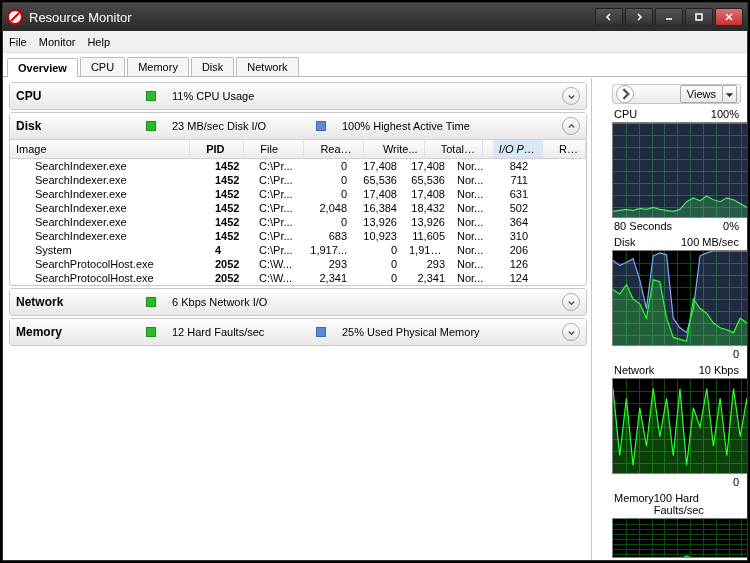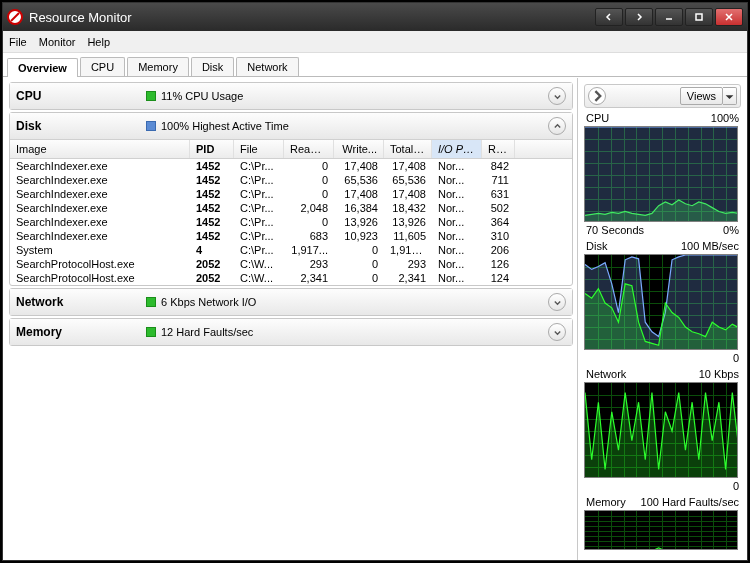--- a/index.html
+++ b/index.html
@@ -15,34 +15,34 @@
 .menubar { height: 22px; background: #f0f0f0; border-bottom: 1px solid #ddd; display: flex; align-items: center; padding: 0 6px; gap: 12px; }
 .menubar span { cursor: pointer; }
 .tabs { height: 24px; background: #fff; border-bottom: 1px solid #bbb; display: flex; align-items: flex-end; padding-left: 4px; }
 .tab { padding: 3px 10px; border: 1px solid #bbb; border-bottom: none; background: #f6f6f6; border-radius: 2px 2px 0 0; margin-right: 2px; cursor: pointer; }
 .tab.active { background: #fff; font-weight: bold; position: relative; top: 1px; }
 .content { flex: 1; display: flex; overflow: hidden; background: #fff; border-top: 1px solid #fff; }
 .left { flex: 1; display: flex; flex-direction: column; overflow: hidden; padding: 4px 4px 4px 6px; gap: 0; }
 .section { border: 1px solid #c8c8c8; border-radius: 3px; margin-bottom: 2px; }
 .section-header { height: 26px; background: linear-gradient(#fdfdfd,#e8e8e8); display: flex; align-items: center; padding: 0 6px; cursor: pointer; }
 .section-header .label { font-weight: bold; font-size: 12px; width: 130px; }
-.metric { display: flex; align-items: center; gap: 5px; width: 170px; }
+.metric { display: flex; align-items: center; gap: 16px; width: 170px; }
 .sq { width: 10px; height: 10px; }
 .sq.green { background: #2dbb2d; border: 1px solid #1a8e1a; }
 .sq.blue { background: #5b8bd4; border: 1px solid #3a6ab0; }
 .expbtn { width: 18px; height: 18px; border: 1px solid #aaa; border-radius: 50%; background: linear-gradient(#fff,#e6e6e6); display: flex; align-items: center; justify-content: center; margin-left: auto; }
 .expbtn svg { width: 9px; height: 9px; }
 .table-wrap { max-height: 180px; overflow-y: auto; }
-.grid-head { display: flex; background: linear-gradient(#fdfdfd,#ececec); border-bottom: 1px solid #d0d0d0; border-top: 1px solid #d0d0d0; }
+.grid-head { display: flex; background: linear-gradient(#fdfdfd,#ececec); border-bottom: 1px solid #d0d0d0; border-top: 1px solid #d0d0d0; justify-content: space-between; }
 .grid-head > div { padding: 3px 6px; border-right: 1px solid #e0e0e0; white-space: nowrap; overflow: hidden; text-overflow: ellipsis; }
-.row { display: flex; border-bottom: 0; }
+.row { display: flex; border-bottom: 0; margin-left: 19px; }
 .row > div { padding: 1px 6px; white-space: nowrap; overflow: hidden; text-overflow: ellipsis; }
 .c-img { width: 180px; } .c-pid { width: 44px; text-align: left; font-weight: bold; } .c-file { width: 50px; } .c-read { width: 50px; text-align: right; } .c-write { width: 50px; text-align: right; } .c-total { width: 48px; text-align: right; } .c-iop { width: 50px; } .c-resp { width: 33px; text-align: right; }
 .c-iop.head { background: #d8e6f7; font-style: italic; }
-.right { width: 170px; border-left: 1px solid #c8c8c8; padding: 6px 6px 0 6px; display: flex; flex-direction: column; overflow: hidden; }
+.right { width: 156px; border-left: 1px solid #c8c8c8; padding: 6px 6px 0 20px; display: flex; flex-direction: column; overflow: hidden; }
 .right-top { height: 24px; display: flex; align-items: center; border: 1px solid #c8c8c8; border-radius: 3px; background: linear-gradient(#fdfdfd,#eaeaea); padding: 0 3px; margin-bottom: 4px; }
 .nav-arrow { width: 18px; height: 18px; border: 1px solid #aaa; border-radius: 50%; background: #fff; display: flex; align-items: center; justify-content: center; cursor: pointer; }
 .views-btn { margin-left: auto; height: 18px; border: 1px solid #aaa; background: linear-gradient(#fff,#e8e8e8); padding: 0 6px; display: flex; align-items: center; border-radius: 2px; cursor: pointer; }
 .views-drop { width: 14px; height: 18px; border: 1px solid #aaa; border-left: none; background: linear-gradient(#fff,#e8e8e8); display: flex; align-items: center; justify-content: center; border-radius: 0 2px 2px 0; cursor: pointer; }
 .chart-block { margin-bottom: 2px; }
 .chart-labels { display: flex; justify-content: space-between; font-size: 11px; padding: 0 2px 2px 2px; }
 .chart { width: 154px; height: 96px; background: #000; border: 1px solid #808080; position: relative; overflow: hidden; }
 .chart.small { height: 40px; }
 .gridv, .gridh { position: absolute; background: #0b4d0b; }
 .gridv { width: 1px; height: 100%; } .gridh { height: 1px; width: 100%; }
@@ -118,20 +118,24 @@
                 <path d="M2 4l3 3 3-3" stroke="#555" fill="none" stroke-width="1.5"></path>
               </svg>
             </span>
         </div>
       </div>
 
       <div class="section">
         <div class="section-header">
           <span class="label">Disk</span>
           <span class="metric">
+              <span class="sq green"></span>
+              <span>23 MB/sec Disk I/O</span>
+            </span>
+          <span class="metric">
               <span class="sq blue"></span>
               <span>100% Highest Active Time</span>
             </span>
           <span class="expbtn">
               <svg viewBox="0 0 10 10">
                 <path d="M2 6l3-3 3 3" stroke="#555" fill="none" stroke-width="1.5"></path>
               </svg>
             </span>
         </div>
         <div class="grid-head">
@@ -252,20 +256,24 @@
             </span>
         </div>
       </div>
 
       <div class="section">
         <div class="section-header">
           <span class="label">Memory</span>
           <span class="metric">
               <span class="sq green"></span>
               <span>12 Hard Faults/sec</span>
+            </span>
+          <span class="metric">
+              <span class="sq blue"></span>
+              <span>25% Used Physical Memory</span>
             </span>
           <span class="expbtn">
               <svg viewBox="0 0 10 10">
                 <path d="M2 4l3 3 3-3" stroke="#555" fill="none" stroke-width="1.5"></path>
               </svg>
             </span>
         </div>
       </div>
 
     </div>
@@ -311,21 +319,21 @@
               <div class="gridh" style="top: 72px;"></div>
               <div class="gridh" style="top: 84px;"></div>
               <svg width="154" height="96" style="position: absolute;">
                 <path d="M0 88.32L6.695652173913044 87.36L13.391304347826088 86.4L20.08695652173913 87.36L26.782608695652176 85.44L33.47826086956522 86.4L40.17391304347826 84.48L46.869565217391305 86.4L53.56521739130435 87.36L60.26086956521739 88.32L66.95652173913044 86.4L73.65217391304348 78.72L80.34782608695652 74.88L87.04347826086956 77.75999999999999L93.73913043478261 72.96000000000001L100.43478260869566 76.8L107.1304347826087 78.72L113.82608695652173 74.88L120.52173913043478 76.8L127.21739130434783 80.64L133.91304347826087 84.48L140.6086956521739 86.4L147.30434782608697 85.44L154 86.4 L 154 96 L 0 96 Z" fill="#2dff2d" opacity="0.25"></path>
                 <path d="M0 88.32L6.695652173913044 87.36L13.391304347826088 86.4L20.08695652173913 87.36L26.782608695652176 85.44L33.47826086956522 86.4L40.17391304347826 84.48L46.869565217391305 86.4L53.56521739130435 87.36L60.26086956521739 88.32L66.95652173913044 86.4L73.65217391304348 78.72L80.34782608695652 74.88L87.04347826086956 77.75999999999999L93.73913043478261 72.96000000000001L100.43478260869566 76.8L107.1304347826087 78.72L113.82608695652173 74.88L120.52173913043478 76.8L127.21739130434783 80.64L133.91304347826087 84.48L140.6086956521739 86.4L147.30434782608697 85.44L154 86.4" stroke="#2dff2d" fill="none" stroke-width="1.2"></path>
                 <path d="M0 0L6.695652173913044 0L13.391304347826088 0L20.08695652173913 0L26.782608695652176 0L33.47826086956522 0L40.17391304347826 0L46.869565217391305 0L53.56521739130435 0L60.26086956521739 0L66.95652173913044 0L73.65217391304348 0L80.34782608695652 0L87.04347826086956 0L93.73913043478261 0L100.43478260869566 0L107.1304347826087 0L113.82608695652173 0L120.52173913043478 0L127.21739130434783 0L133.91304347826087 0L140.6086956521739 0L147.30434782608697 0L154 0 L 154 96 L 0 96 Z" fill="#7aaaff" opacity="0.25"></path>
                 <path d="M0 0L6.695652173913044 0L13.391304347826088 0L20.08695652173913 0L26.782608695652176 0L33.47826086956522 0L40.17391304347826 0L46.869565217391305 0L53.56521739130435 0L60.26086956521739 0L66.95652173913044 0L73.65217391304348 0L80.34782608695652 0L87.04347826086956 0L93.73913043478261 0L100.43478260869566 0L107.1304347826087 0L113.82608695652173 0L120.52173913043478 0L127.21739130434783 0L133.91304347826087 0L140.6086956521739 0L147.30434782608697 0L154 0" stroke="#7aaaff" fill="none" stroke-width="1.2"></path>
               </svg>
             </div>
             <div class="chart-bottom">
-              <span>70 Seconds</span>
+              <span>80 Seconds</span>
               <span>0%</span>
             </div>
           </div>
           <div class="chart-block">
             <div class="chart-labels">
               <span>Disk</span>
               <span>100 MB/sec</span>
             </div>
             <div class="chart">
               <div class="gridv" style="left: 12.8333px;"></div>

